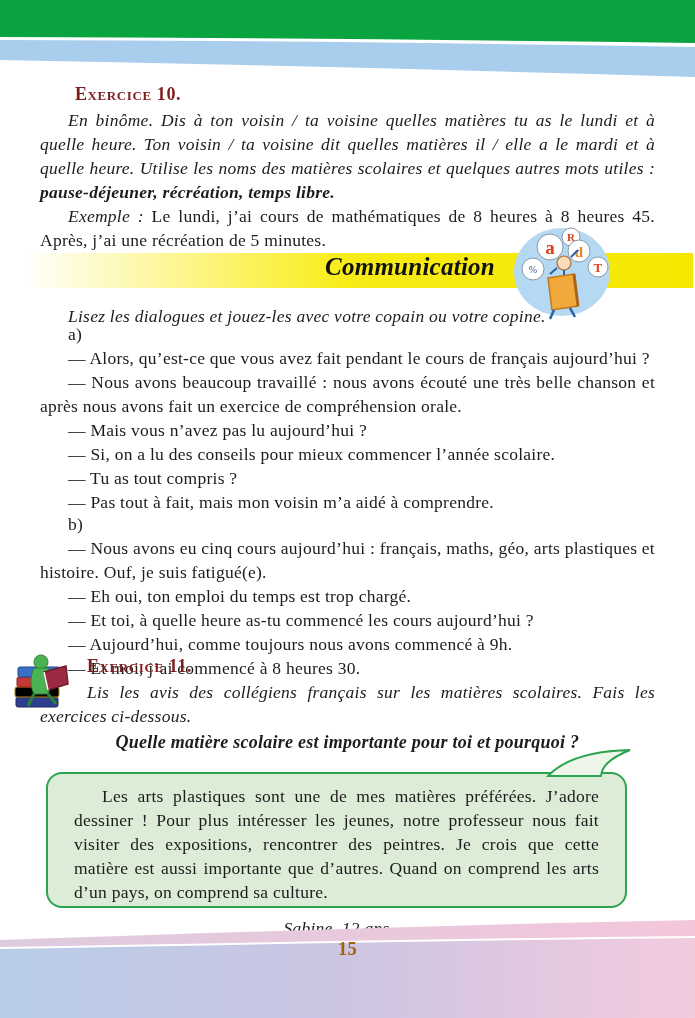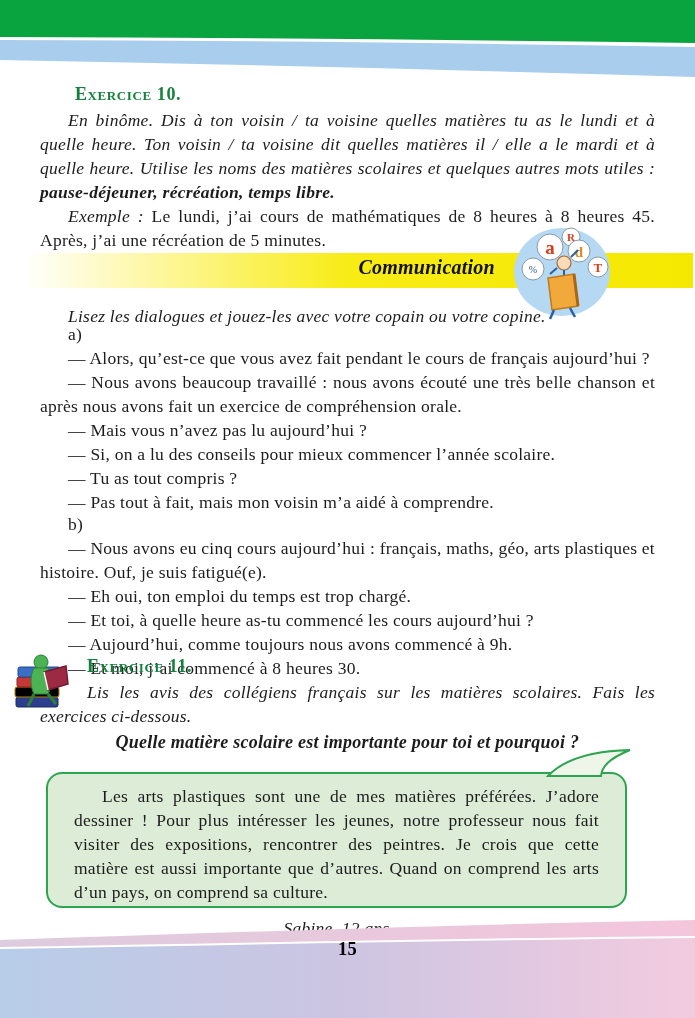--- a/index.html
+++ b/index.html
@@ -18,41 +18,41 @@
   }
   svg.deco { position: absolute; left: 0; display: block; }
   svg.deco.top { top: 0; }
   svg.deco.bottom { bottom: 0; }
 
   .section { position: absolute; left: 40px; width: 615px; }
 
   .ex-heading {
     font-variant: small-caps;
     font-weight: bold;
-    color: #15803d;
+    color: #7f1d1d;
     font-size: 18px;
     letter-spacing: 0.6px;
   }
   .ex10-heading { margin-left: 35px; }
 
   p.body-par { text-align: justify; text-indent: 28px; }
   .italic { font-style: italic; }
   .bold-italic { font-weight: bold; font-style: italic; }
 
   .banner-band {
     position: absolute;
     left: 27px; top: 253px;
     width: 666px; height: 35px;
     background: linear-gradient(to right, rgba(255,255,238,0.15) 0%, #fdf693 22%, #f8ec17 48%, #f5e800 100%);
   }
   .banner-title {
     position: absolute;
     right: 198px; top: 2px;
     font-weight: bold; font-style: italic;
-    font-size: 20px; color: #111111;
+    font-size: 25px; color: #111111;
   }
   .comm-badge { position: absolute; left: 512px; top: 226px; }
 
   .dialog-label { text-indent: 28px; }
   .dialog p { text-align: justify; text-indent: 28px; }
 
   .ex11-icon { position: absolute; left: 14px; top: 650px; }
   .ex11-heading { margin-left: 47px; }
   .ex11-instruction { text-align: justify; text-indent: 47px; }
 
@@ -69,21 +69,21 @@
     padding: 10px 26px 0 26px;
   }
   .opinion-bubble p.quote { text-align: justify; text-indent: 28px; }
   .opinion-author { text-align: center; font-style: italic; margin-top: 12px; }
   .bubble-tail { position: absolute; left: 498px; top: -25px; }
 
   .page-number {
     position: absolute;
     left: 0; top: 937px; width: 695px;
     text-align: center;
-    font-weight: bold; font-size: 18.5px; color: #000000;
+    font-weight: bold; font-size: 18.5px; color: #a16207;
   }
 </style>
 </head>
 <body>
 
 <div class="page">
 
   <svg class="deco top" width="695" height="80" viewBox="0 0 695 80">
     <path d="M0,0 H695 V43 C460,40 230,37.5 0,37 Z" fill="#09a33f"></path>
     <path d="M0,40 C230,40.5 460,43 695,47 V77 C460,70 230,64 0,60 Z" fill="#a9cdec"></path>

